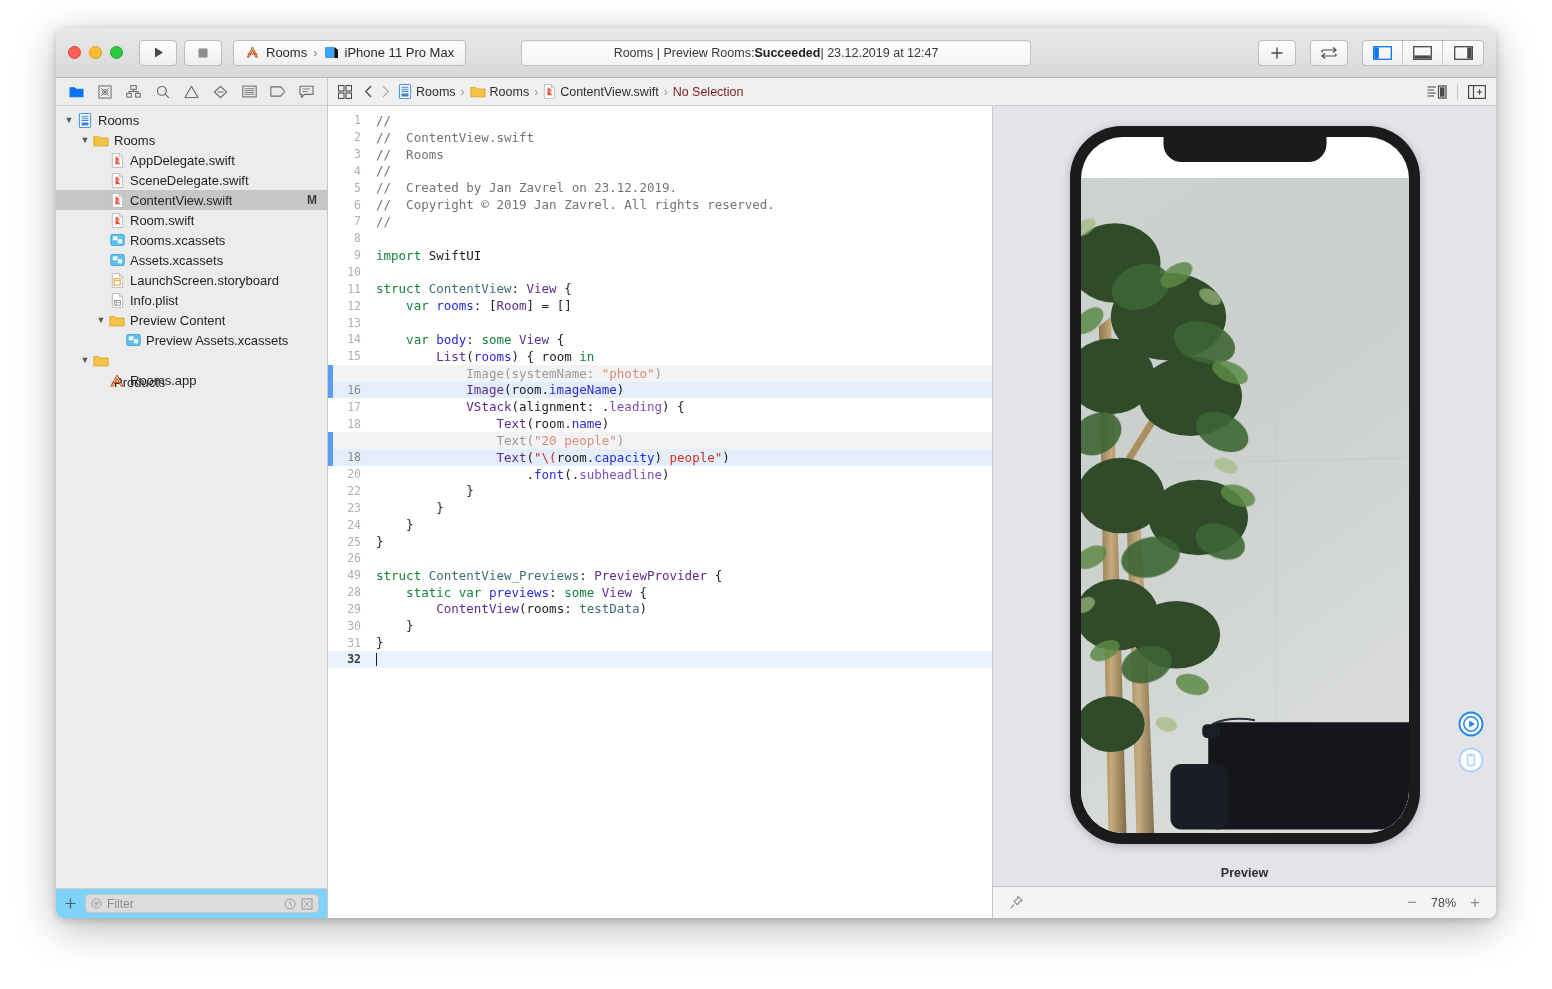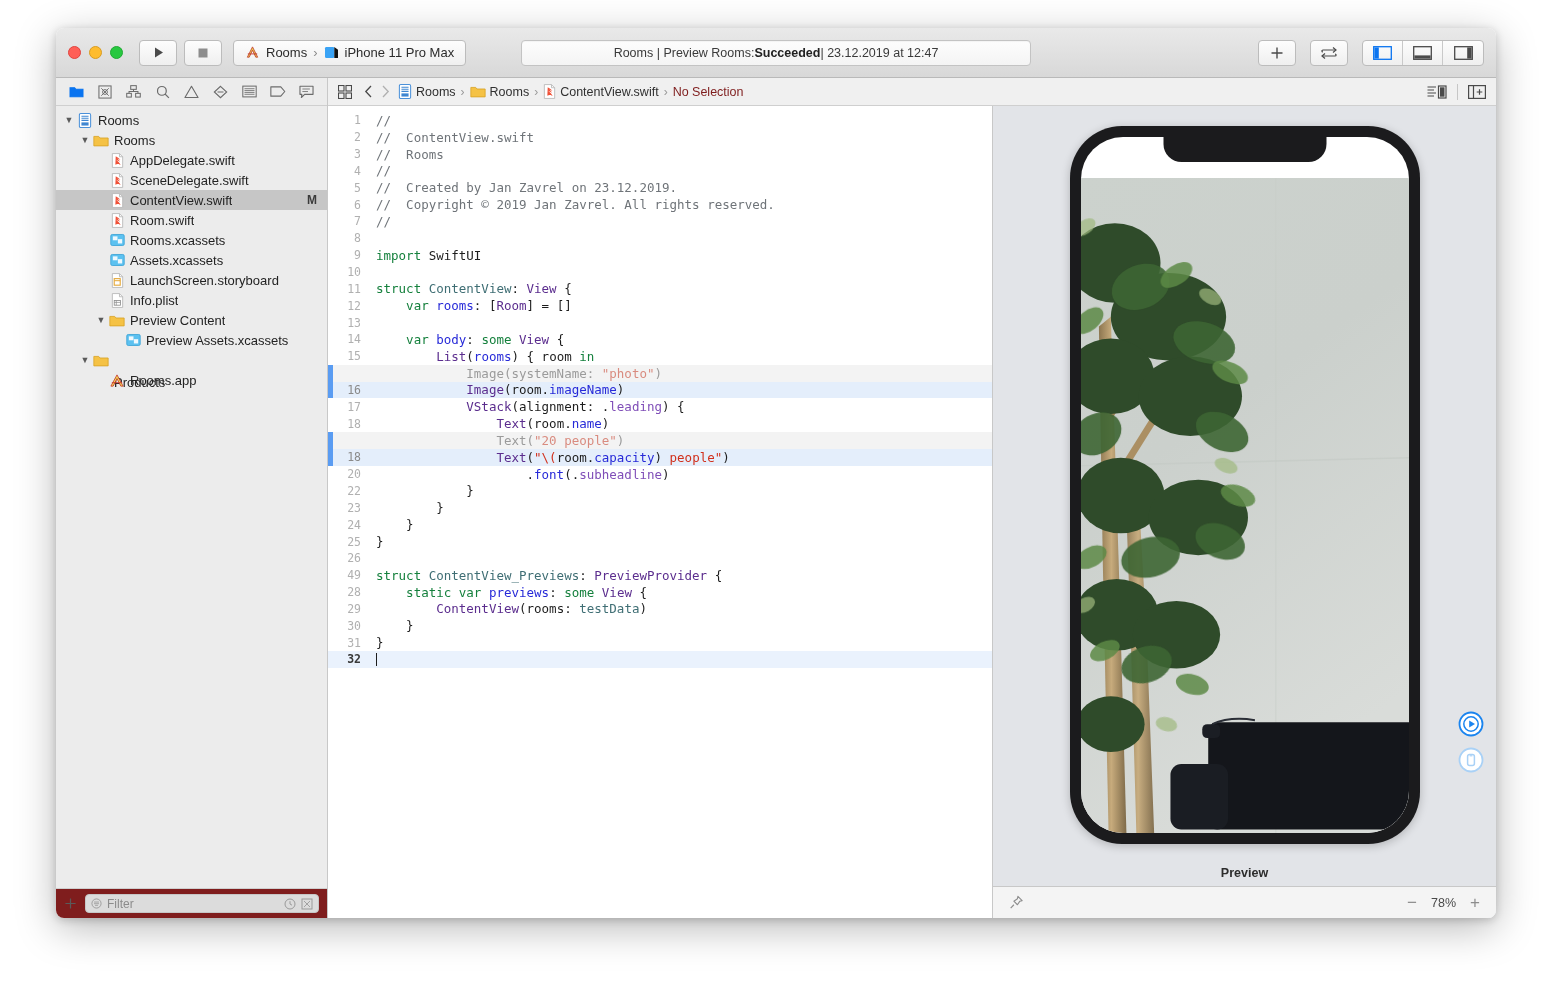--- a/index.html
+++ b/index.html
@@ -108,21 +108,21 @@
   }
   .row.selected { background: #c6c6c6; }
   .row .tw { width: 14px; display: flex; align-items: center; justify-content: center; flex: none; color: #5a5a5a; font-size: 9px; }
   .row .ic { width: 18px; flex: none; display: flex; align-items: center; justify-content: center; }
   .row .lbl { overflow: hidden; text-overflow: ellipsis; }
   .row .badge { margin-left: auto; font-size: 12px; font-weight: bold; color: #3b3b3b; }
 
   .nav-filter {
     height: 30px; flex: none;
     border-top: 1px solid #cfcfcf;
-    background: #7f1d1d;
+    background: #7dd3fc;
     display: flex; align-items: center; padding: 0 8px; gap: 8px;
   }
   .filter-field {
     flex: 1; height: 19px;
     background: #dcdcdc; border: 1px solid #c6c6c6; border-radius: 4px;
     display: flex; align-items: center; gap: 5px; padding: 0 5px;
     font-size: 12px; color: #8c8c8c;
   }
 
   

